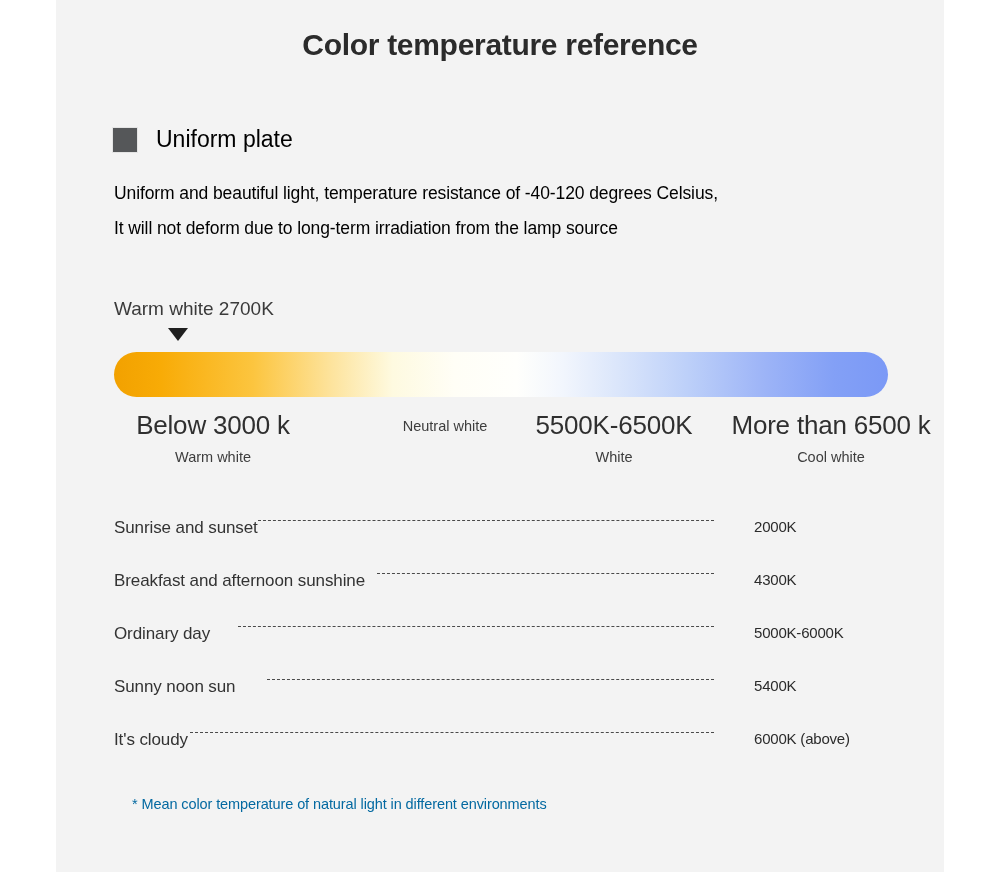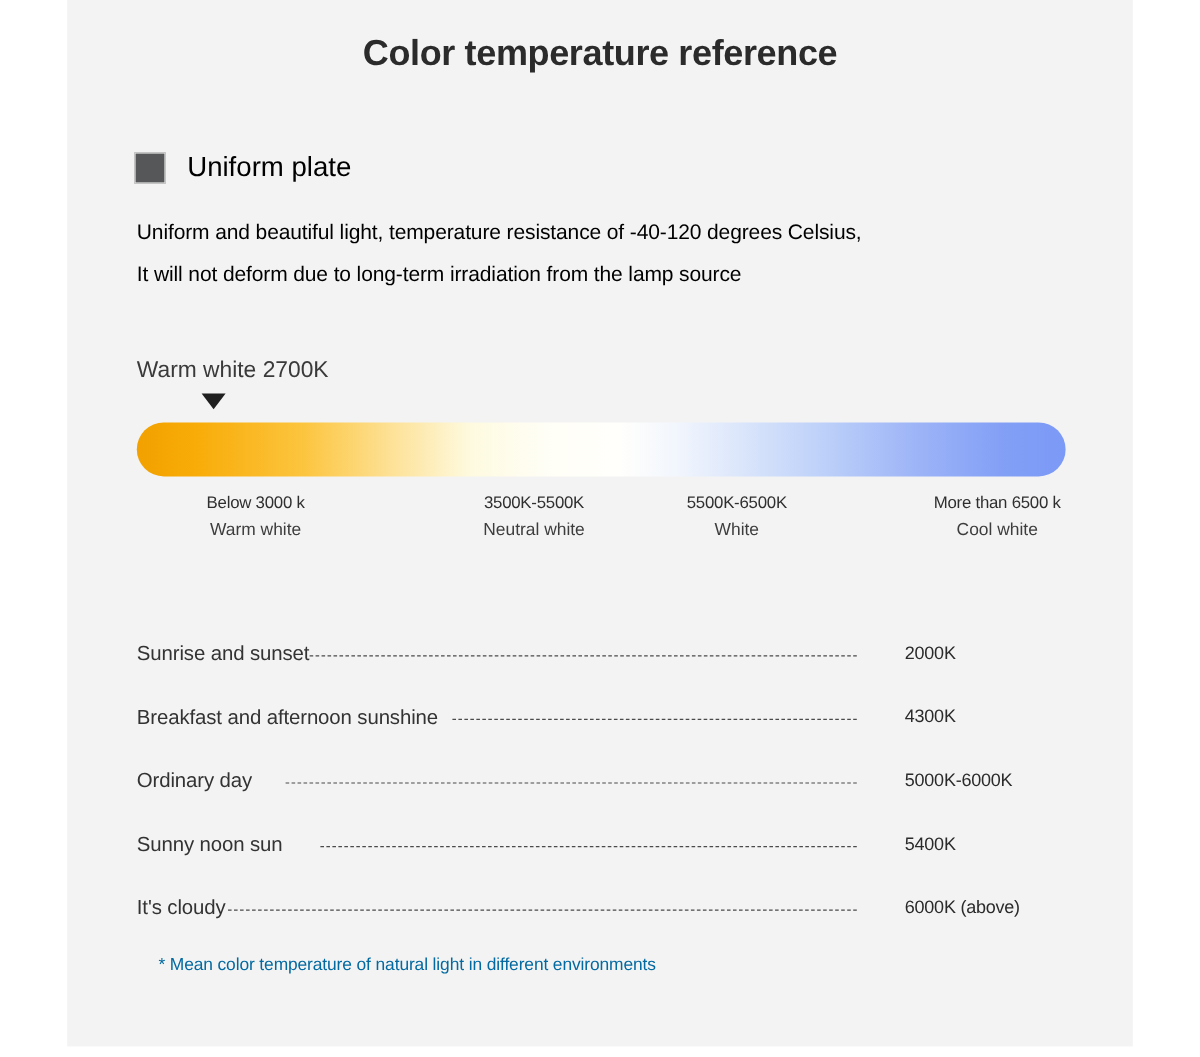--- a/index.html
+++ b/index.html
@@ -116,21 +116,21 @@
        #7b99f6 100%);
   }
 
   
   .scale-col {
     position: absolute;
     top: 410px;
     text-align: center;
   }
   .scale-main {
-    font-size: 14px;
+    font-size: 26px;
     color: #2f2f2f;
     white-space: nowrap;
     letter-spacing: -0.2px;
   }
   .scale-sub {
     font-size: 14.5px;
     color: #3d3d3d;
     margin-top: 8px;
     white-space: nowrap;
   }
@@ -143,21 +143,21 @@
   #rows {
     position: absolute;
     left: 58px;
     top: 518px;
     width: 830px;
   }
   .row {
     position: relative;
     height: 53px;
     display: flex;
-    align-items: center;
+    align-items: flex-start;
   }
   .row-label {
     font-size: 17px;
     color: #333333;
     white-space: nowrap;
     letter-spacing: -0.1px;
   }
   .row-dash {
     flex: 1;
     height: 1px;
@@ -212,21 +212,20 @@
   <div id="pointer-label">Warm white 2700K</div>
   <div id="pointer-arrow"></div>
 
   <div id="gradient-bar"></div>
 
   <div class="scale-col" id="scale-col-0">
     <div class="scale-main">Below 3000 k</div>
     <div class="scale-sub">Warm white</div>
   </div>
   <div class="scale-col" id="scale-col-1">
-    <div class="scale-main">3500K-5500K</div>
     <div class="scale-sub">Neutral white</div>
   </div>
   <div class="scale-col" id="scale-col-2">
     <div class="scale-main">5500K-6500K</div>
     <div class="scale-sub">White</div>
   </div>
   <div class="scale-col" id="scale-col-3">
     <div class="scale-main">More than 6500 k</div>
     <div class="scale-sub">Cool white</div>
   </div>

